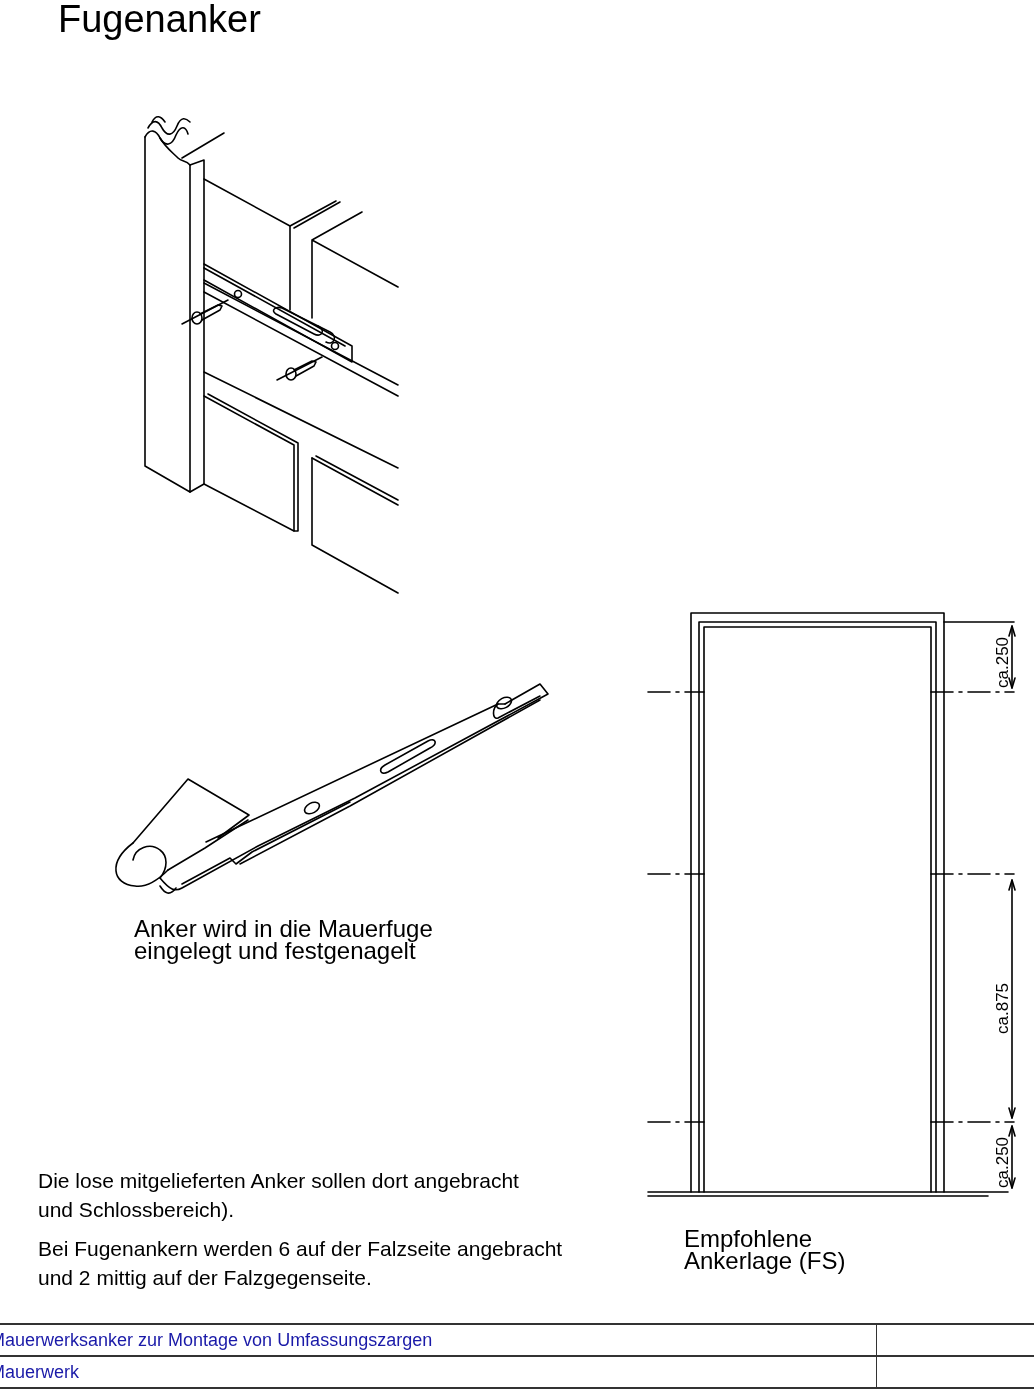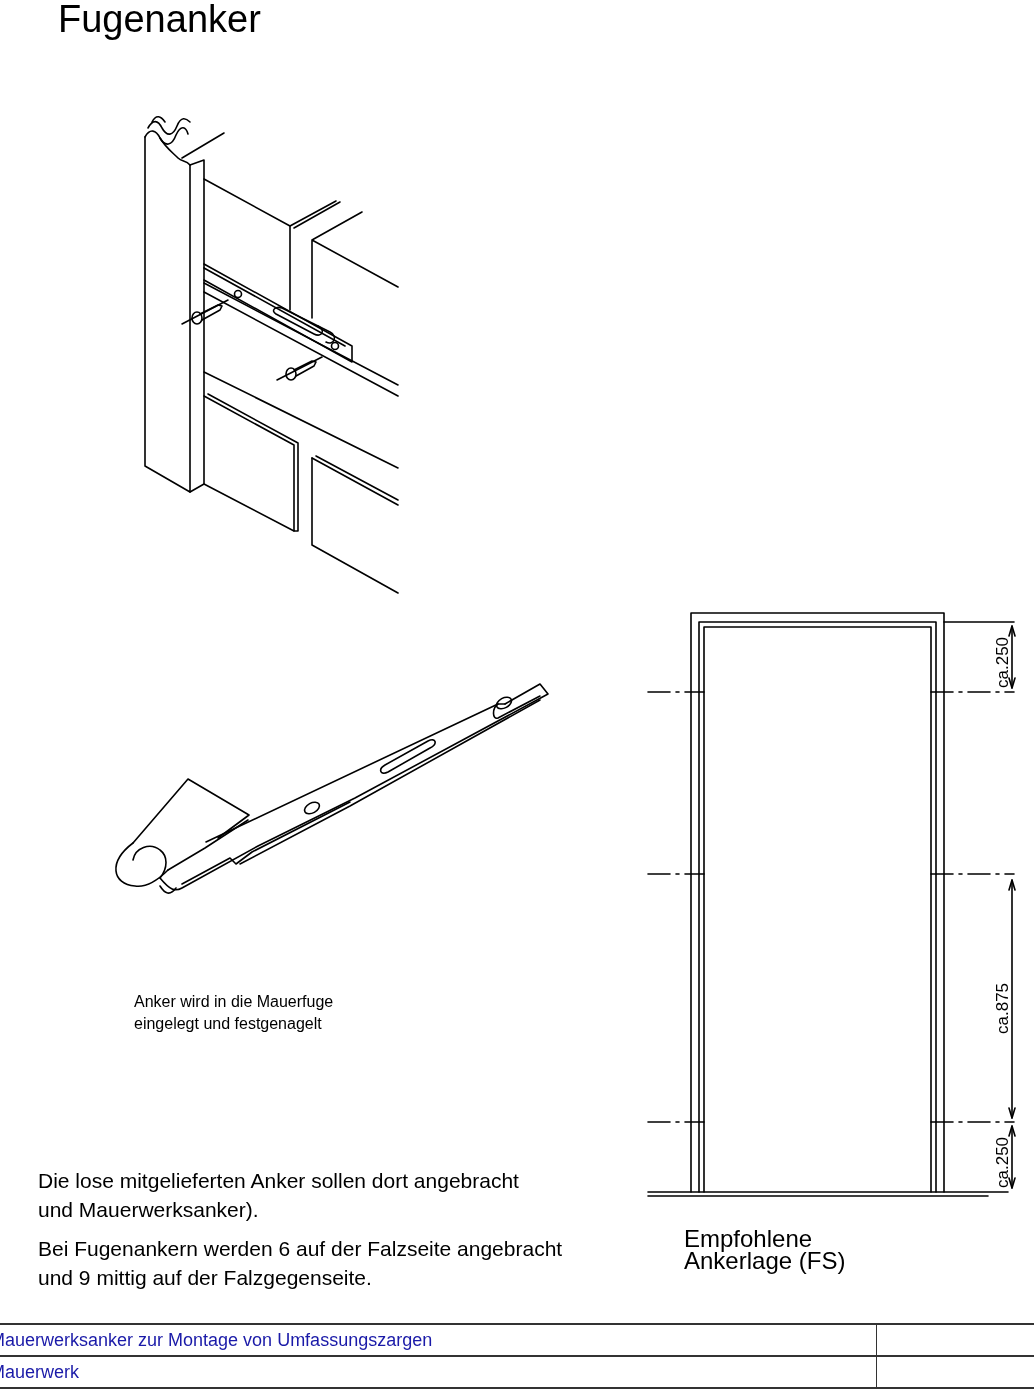--- a/index.html
+++ b/index.html
@@ -1,18 +1,18 @@
 <!DOCTYPE html>
 <html><head>
 <meta charset="utf-8">
 <style>
   html,body{margin:0;padding:0;background:#fff;}
   body{width:1034px;height:1390px;position:relative;overflow:hidden;font-family:"Liberation Sans",sans-serif;color:#000;}
   .title{position:absolute;left:58px;top:-2px;font-size:38px;font-weight:normal;}
-  .caption1{position:absolute;left:134px;top:991px;font-size:16px;line-height:22px;}
+  .caption1{position:absolute;left:134px;top:918px;font-size:24px;line-height:22px;}
   .caption2{position:absolute;left:684px;top:1228px;font-size:24px;line-height:22px;}
   .note{position:absolute;left:38px;top:1166px;font-size:21px;line-height:29px;width:620px;}
   .note p{margin:0;}
   .note .p1 span{display:block;}
   .note .p2{margin-top:10px;}
   svg{position:absolute;left:0;top:0;}
   .tbl{position:absolute;left:-10px;top:1323px;width:1060px;border-top:2px solid #333;}
   .row{height:30px;border-bottom:2px solid #333;display:flex;}
   .row .c1{flex:0 0 886px;border-right:1px solid #333;color:#1a1aa8;font-size:18px;line-height:30px;padding-left:0;white-space:nowrap;overflow:hidden;}
   .row .c2{flex:1;}
@@ -105,25 +105,25 @@
 </div>
 
 <div class="caption2">
   <div>Empfohlene</div>
   <div>Ankerlage (FS)</div>
 </div>
 
 <div class="note">
   <p class="p1">
     <span>Die lose mitgelieferten Anker sollen dort angebracht</span>
-    <span>und Mauerwerksanker).</span>
+    <span>und Schlossbereich).</span>
   </p>
   <p class="p1 p2">
     <span>Bei Fugenankern werden 6 auf der Falzseite angebracht</span>
-    <span>und 9 mittig auf der Falzgegenseite.</span>
+    <span>und 2 mittig auf der Falzgegenseite.</span>
   </p>
 </div>
 
 <div class="tbl">
   <div class="row">
     <div class="c1">Mauerwerksanker zur Montage von Umfassungszargen</div>
     <div class="c2"></div>
   </div>
   <div class="row">
     <div class="c1">Mauerwerk</div>

